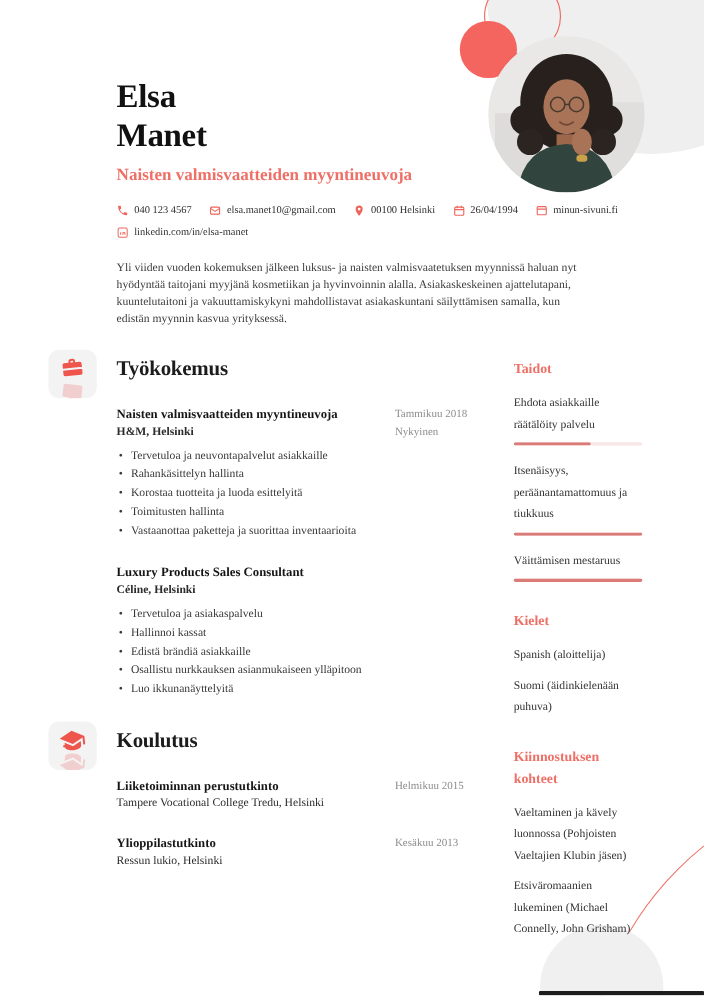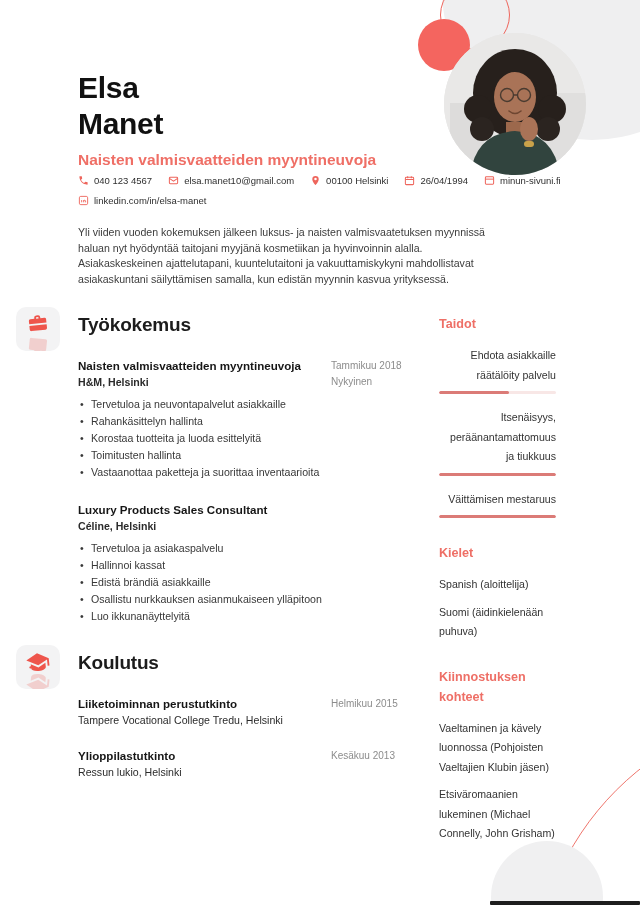--- a/index.html
+++ b/index.html
@@ -27,25 +27,25 @@
   .deco-ring-bottom{left:533px;top:707px;width:566px;height:566px;border:1.5px solid #ef756c;background:transparent;}
   .page-edge{position:absolute;left:490px;top:901px;width:150px;height:4px;background:#1d1d1d;border-radius:1px;}
 
   .photo{
     position:absolute;left:444px;top:33px;width:142px;height:142px;
     border-radius:50%;overflow:hidden;background:#e8e7e6;z-index:3;
   }
   .photo svg{display:block;}
 
   
-  .content{position:relative;z-index:2;padding:70px 56px 0 78px;}
+  .content{position:relative;z-index:2;padding:70px 56px 0 106px;font-family:Liberation Serif, serif;}
   .name{font-size:30px;line-height:36px;font-weight:700;color:#111;letter-spacing:-.3px;}
   .job-title{margin-top:9px;font-size:15.5px;font-weight:700;color:#ef6f66;}
 
-  .contact{margin-top:6px;font-size:9.5px;color:#2f2f2f;text-align:right;}
+  .contact{margin-top:17px;font-size:9.5px;color:#2f2f2f;text-align:right;}
   .contact-row{display:flex;align-items:center;gap:16px;margin-bottom:9px;}
   .contact-item{display:flex;align-items:center;gap:5px;white-space:nowrap;}
   .cicon{width:11px;height:11px;flex:none;display:inline-flex;}
   .cicon svg{width:11px;height:11px;}
 
   .summary{margin-top:19px;max-width:420px;font-size:10.6px;line-height:15.6px;color:#3c3c3c;}
 
   .columns{display:flex;margin-top:27px;}
   .main-col{width:325px;flex:none;}
   .side-col{width:117px;flex:none;margin-left:36px;}
@@ -71,21 +71,21 @@
   .entry-role{font-size:11.6px;font-weight:700;color:#161616;line-height:15px;}
   .entry-org{font-size:10.6px;font-weight:700;color:#2b2b2b;line-height:16px;margin-top:1px;}
   .bullets{list-style:none;margin-top:6px;}
   .bullets li{position:relative;padding-left:13px;font-size:10.6px;line-height:16.8px;color:#383838;}
   .bullets li::before{content:"•";position:absolute;left:2px;top:0;color:#383838;}
 
   
   .side-group{margin-bottom:25px;}
   .side-heading{font-size:12.6px;line-height:20px;font-weight:700;color:#ee6f66;margin-bottom:12px;}
   .skill{margin-bottom:14px;}
-  .skill-label{font-size:10.6px;line-height:19.5px;color:#333;text-align:right;}
+  .skill-label{font-size:10.6px;line-height:19.5px;color:#333;}
   .skill-bar{margin-top:6px;height:3px;border-radius:2px;background:var(--bar-track);overflow:hidden;}
   .skill-bar-fill{height:100%;border-radius:2px;background:var(--bar-fill);}
   .side-item{font-size:10.6px;line-height:19.5px;color:#333;margin-bottom:8px;}
 </style>
 </head>
 <body>
 
 <div class="page">
 
   <div class="deco deco-gray-top"></div>

